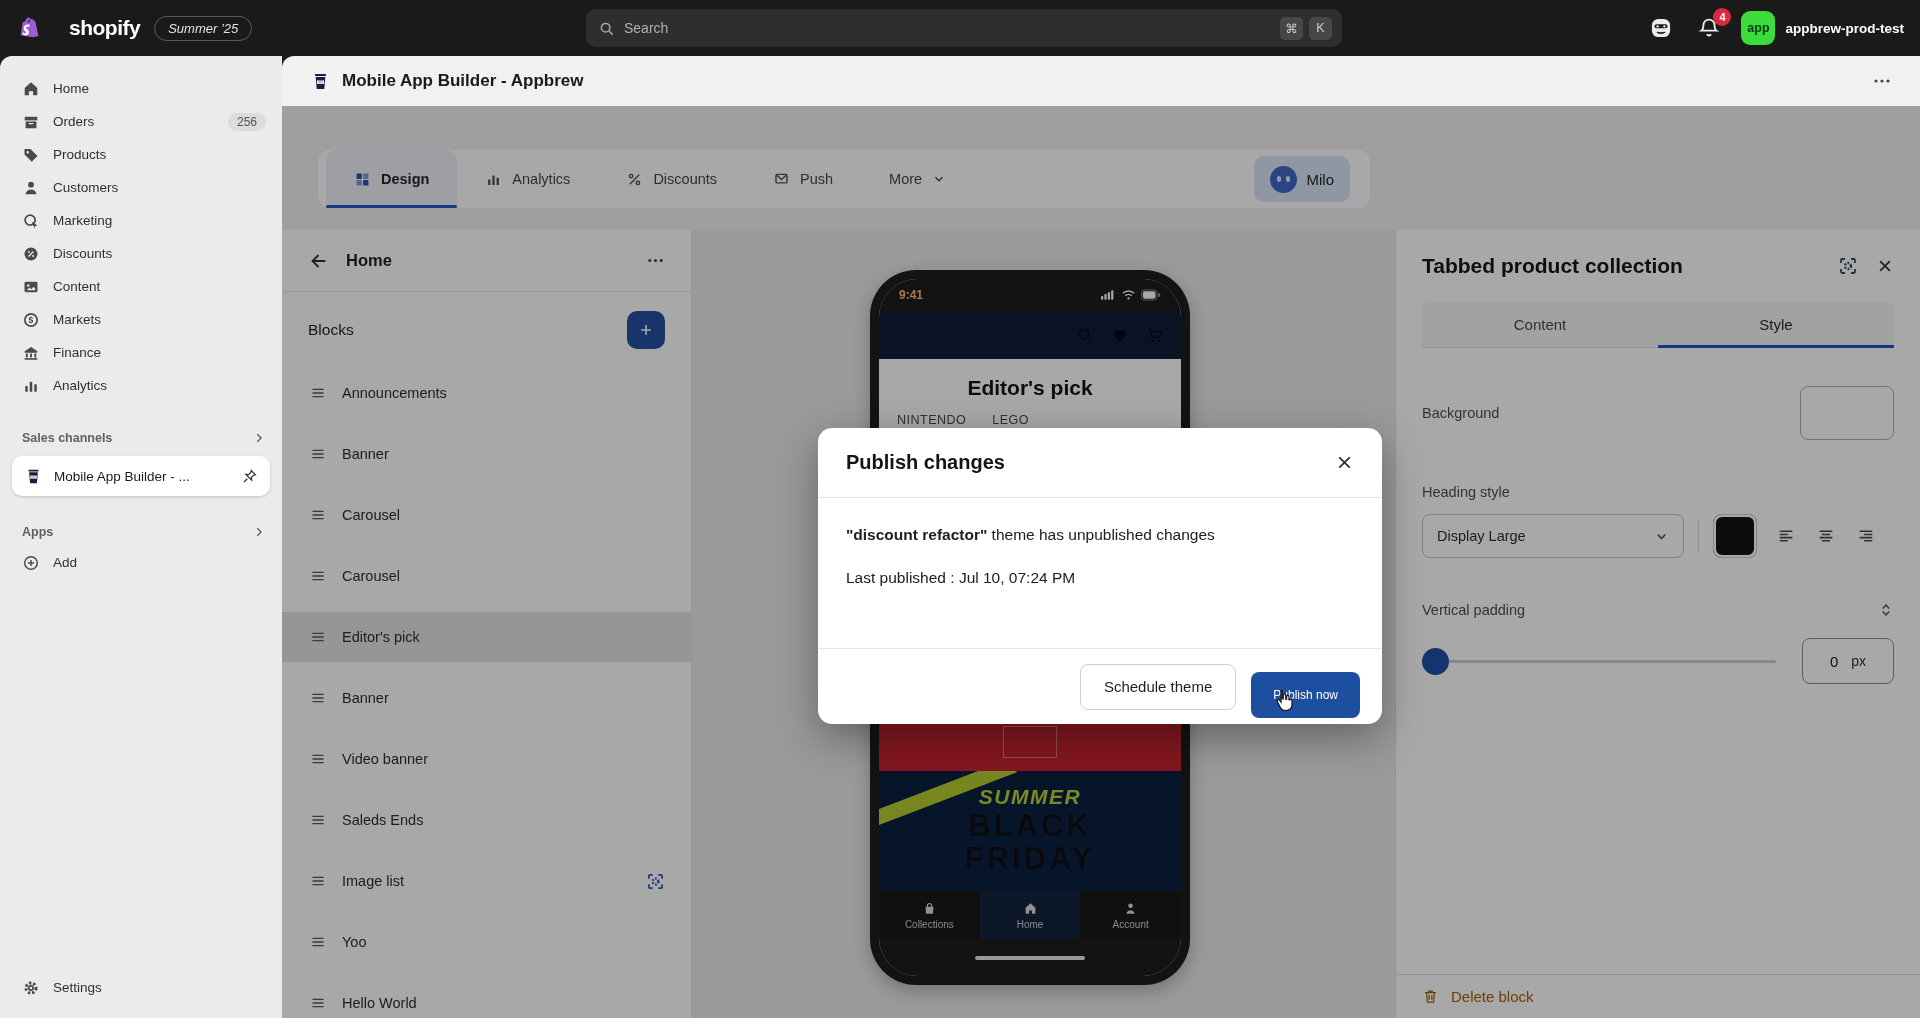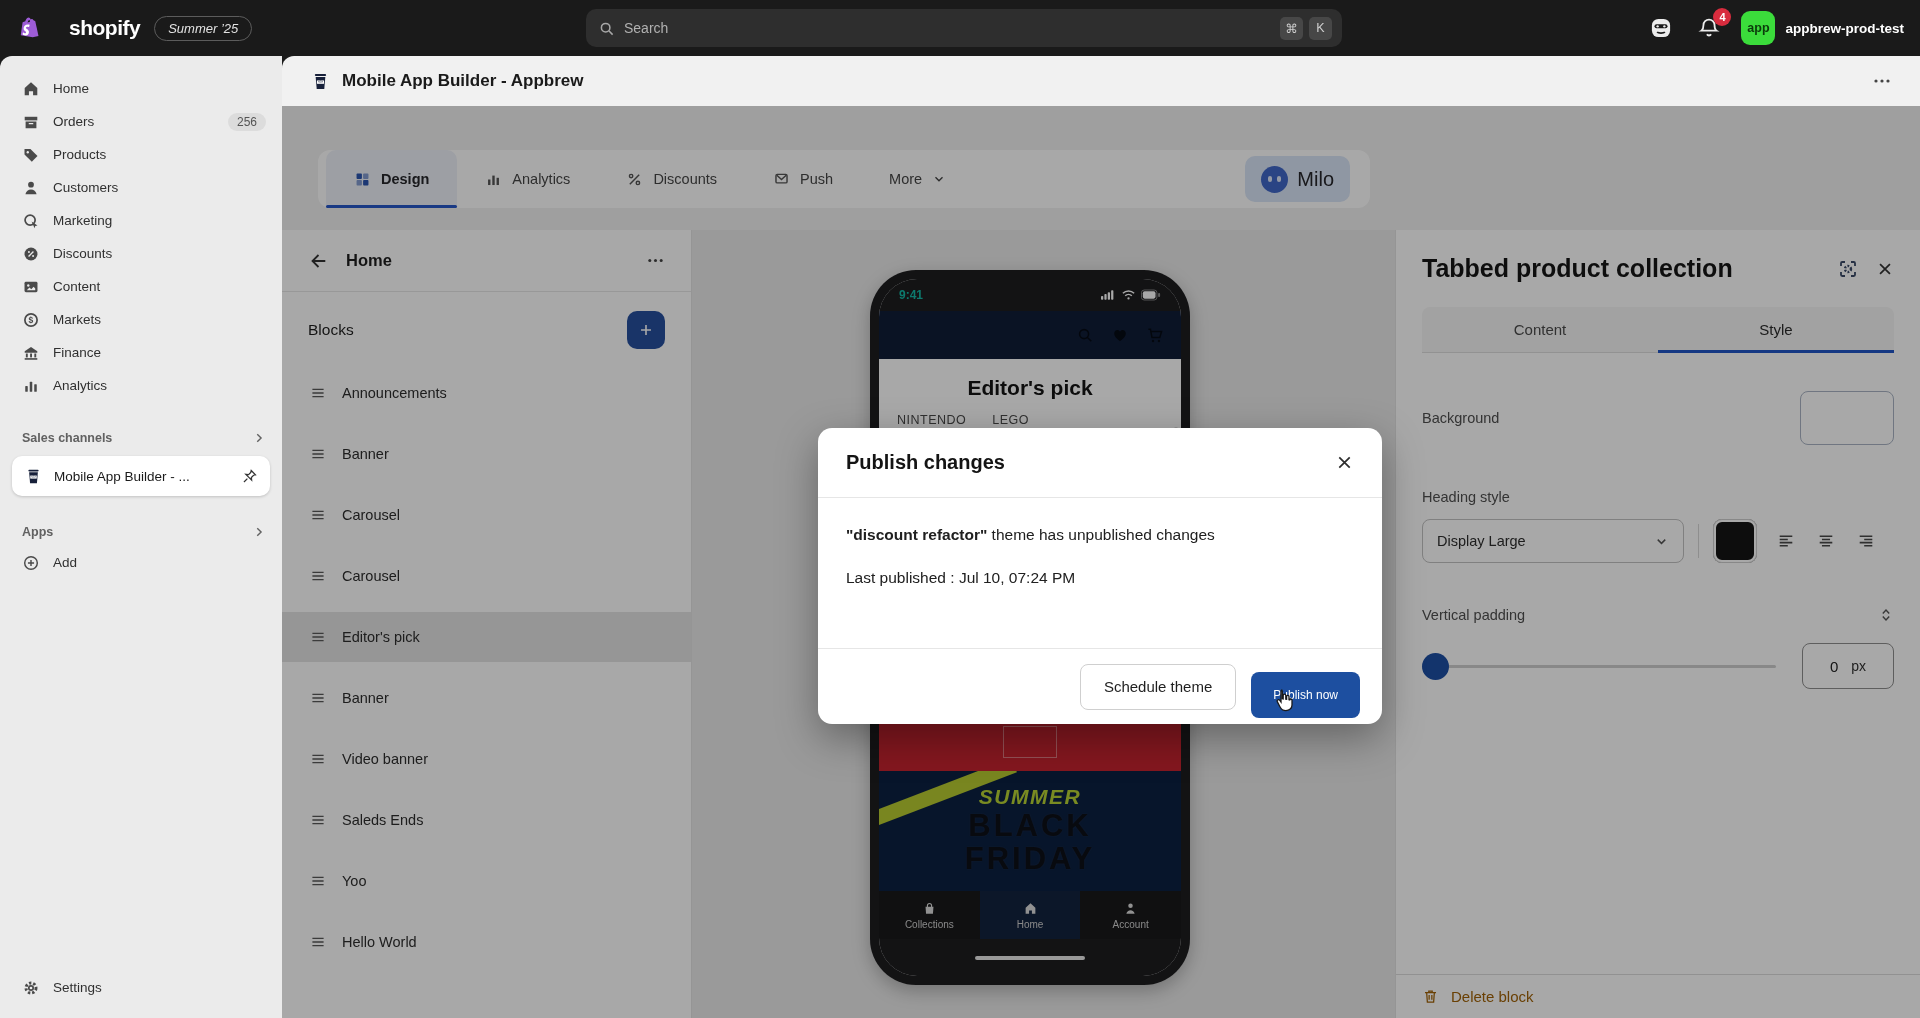--- a/index.html
+++ b/index.html
@@ -64,21 +64,21 @@
   .tab.active { background:#eef2f9; border-radius:10px 10px 0 0; color:#26262b; font-weight:bold; }
   .tab.active .t-ic { color:#2b55b0; }
   .tab.active::after { content:""; position:absolute; left:0; right:0; bottom:0; height:3px;
     background:#2757c8; border-radius:2px; }
   .milo-btn { margin-left:auto; margin-right:12px; height:46px; background:#d9e5f7; border-radius:10px;
     display:flex; align-items:center; gap:9px; padding:0 16px; }
   .milo-av { width:27px; height:27px; border-radius:50%; background:#4168c9; position:relative; }
   .milo-av::before, .milo-av::after { content:""; position:absolute; top:10px; width:4px; height:6px;
     border-radius:2px; background:#dfe8fa; }
   .milo-av::before { left:7px; } .milo-av::after { right:7px; }
-  .milo-label { font-size:20px; color:#26262b; }
+  .milo-label { font-size:15px; color:#26262b; }
   .tb-actions { position:absolute; top:50px; right:283px; height:46px; display:flex; gap:28px; align-items:center; }
   .play-btn { width:42px; height:46px; background:#fff; border:1.5px solid #cfcfcf; border-radius:8px;
     display:flex; align-items:center; justify-content:center; color:#222; }
   .publish-btn { height:46px; padding:0 26px; background:#2b54a8; border-radius:8px; color:#fff;
     font-size:15px; font-weight:500; display:flex; align-items:center; }
 
   
   .editor { position:absolute; top:124px; left:0; right:0; bottom:0; display:flex; }
   .blocks-panel { width:410px; background:#fff; border-right:1px solid #e3e3e3; position:relative; overflow:hidden; }
   .bp-header { height:62px; display:flex; align-items:center; padding:0 26px; gap:18px;
@@ -94,21 +94,21 @@
   .block-item .bi-label { flex:1; }
   .bi-handle { color:#5a5a5a; }
 
   .canvas { flex:1; background:#eaeaea; position:relative; }
 
   
   .phone { position:absolute; left:178px; top:40px; width:320px; height:715px; background:#1d1d1f;
     border-radius:46px; padding:9px; box-shadow:0 6px 18px rgba(0,0,0,0.25); }
   .screen { width:100%; height:100%; border-radius:38px; overflow:hidden; background:#fff;
     display:flex; flex-direction:column; position:relative; }
-  .p-status { height:32px; background:#1d1d1f; color:#14b8a6; display:flex; align-items:center;
+  .p-status { height:32px; background:#1d1d1f; color:#fdba74; display:flex; align-items:center;
     justify-content:space-between; padding:0 20px; }
   .p-time { font-size:12px; font-weight:bold; }
   .p-sticons { display:flex; gap:5px; align-items:center; color:#fff; }
   .p-appbar { height:48px; background:#101d38; display:flex; align-items:center; justify-content:flex-end;
     gap:17px; padding-right:16px; color:rgba(0,0,0,0.62); }
   .p-title { padding-top:17px; text-align:center; font-size:21px; font-weight:bold; color:#141414; }
   .p-ctabs { display:flex; gap:26px; padding:13px 18px 0; font-size:12.5px; color:#4a4a4a; letter-spacing:0.5px; }
   .p-spacer { flex:1; background:#fff; position:relative; }
   .p-scroll { position:absolute; right:3px; top:0px; width:4px; height:72px; background:#d8d8d8; border-radius:2px; }
   .p-redblock { height:58px; display:flex; align-items:center; justify-content:center; }
@@ -126,21 +126,21 @@
     gap:3px; color:#cfcfcf; font-size:10px; }
   .p-navitem .nv-ic { color:#dcdcdc; }
   .p-navitem.active { background:#13233f; }
   .p-home { height:37px; background:#1d1d1f; display:flex; align-items:center; justify-content:center; }
   .p-homebar { width:110px; height:4px; background:#e8e8e8; border-radius:3px; }
 
   
   .settings-panel { width:525px; background:#fff; border-left:1px solid #e3e3e3; position:relative;
     padding:0 26px; }
   .sp-header { margin-top:24px; display:flex; align-items:center; }
-  .sp-title { font-size:25px; font-weight:bold; color:#161616; flex:1; }
+  .sp-title { font-size:21px; font-weight:bold; color:#161616; flex:1; }
   .sp-hicons { display:flex; gap:18px; align-items:center; color:#3a4a68; }
   .sp-tabs { margin-top:24px; height:46px; display:flex; background:#f6f6f6; border-radius:8px 8px 0 0;
     border-bottom:1px solid #dedede; }
   .sp-tab { flex:1; display:flex; align-items:center; justify-content:center; font-size:15px; color:#4b4b4b;
     position:relative; }
   .sp-tab.active { color:#2c2c2c; font-weight:500; }
   .sp-tab.active::after { content:""; position:absolute; left:0; right:0; bottom:-1px; height:3px; background:#2056c7; }
   .sp-row { margin-top:38px; display:flex; align-items:center; justify-content:space-between; }
   .sp-label { font-size:14.5px; color:#4f4f4f; }
   .swatch-outer { width:94px; height:54px; border:1px solid #aab4c4; border-radius:8px; padding:5px; }
@@ -548,20 +548,34 @@
             </span>
           <span class="bi-label">Video banner</span>
         </div>
         <div class="block-item">
           <span class="bi-handle">
               <svg width="16" height="16" viewBox="0 0 20 20" fill="none" stroke="currentColor" stroke-width="1.6">
                 <path d="M3 5.5h14M3 10h14M3 14.5h14"></path>
               </svg>
             </span>
           <span class="bi-label">Saleds Ends</span>
+        </div>
+        <div class="block-item">
+          <span class="bi-handle">
+              <svg width="16" height="16" viewBox="0 0 20 20" fill="none" stroke="currentColor" stroke-width="1.6">
+                <path d="M3 5.5h14M3 10h14M3 14.5h14"></path>
+              </svg>
+            </span>
+          <span class="bi-label">Image list</span>
+          <span>
+              <svg width="19" height="19" viewBox="0 0 20 20" fill="none" stroke="#2d57b5" stroke-width="1.8">
+                <path d="M3 7V4.2A1.2 1.2 0 0 1 4.2 3H7M13 3h2.8A1.2 1.2 0 0 1 17 4.2V7M17 13v2.8a1.2 1.2 0 0 1-1.2 1.2H13M7 17H4.2A1.2 1.2 0 0 1 3 15.8V13"></path>
+                <circle cx="10" cy="10" r="3" stroke-width="2.4" stroke-dasharray="1.8 1.5"></circle>
+              </svg>
+            </span>
         </div>
         <div class="block-item">
           <span class="bi-handle">
               <svg width="16" height="16" viewBox="0 0 20 20" fill="none" stroke="currentColor" stroke-width="1.6">
                 <path d="M3 5.5h14M3 10h14M3 14.5h14"></path>
               </svg>
             </span>
           <span class="bi-label">Yoo</span>
         </div>
         <div class="block-item">

